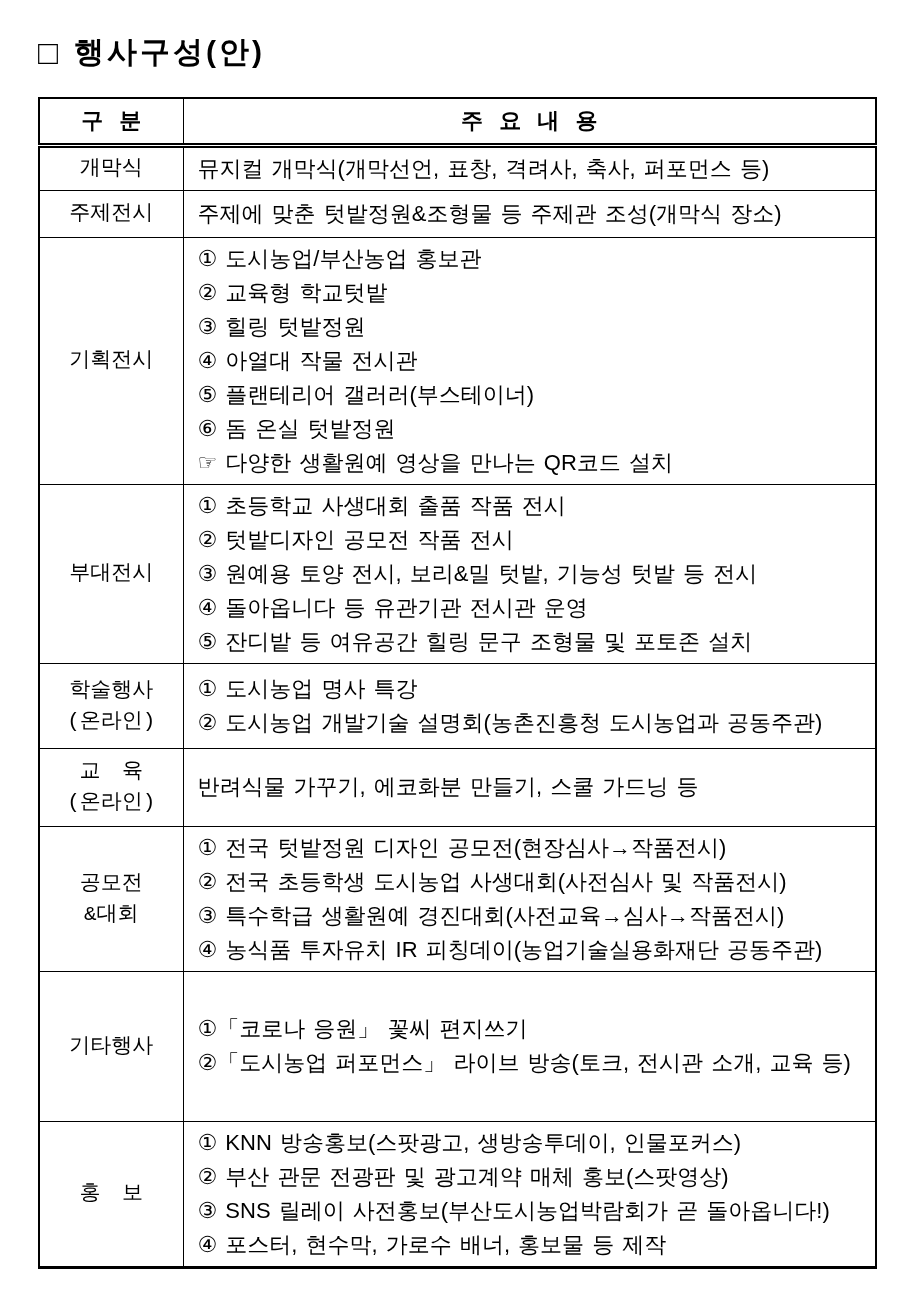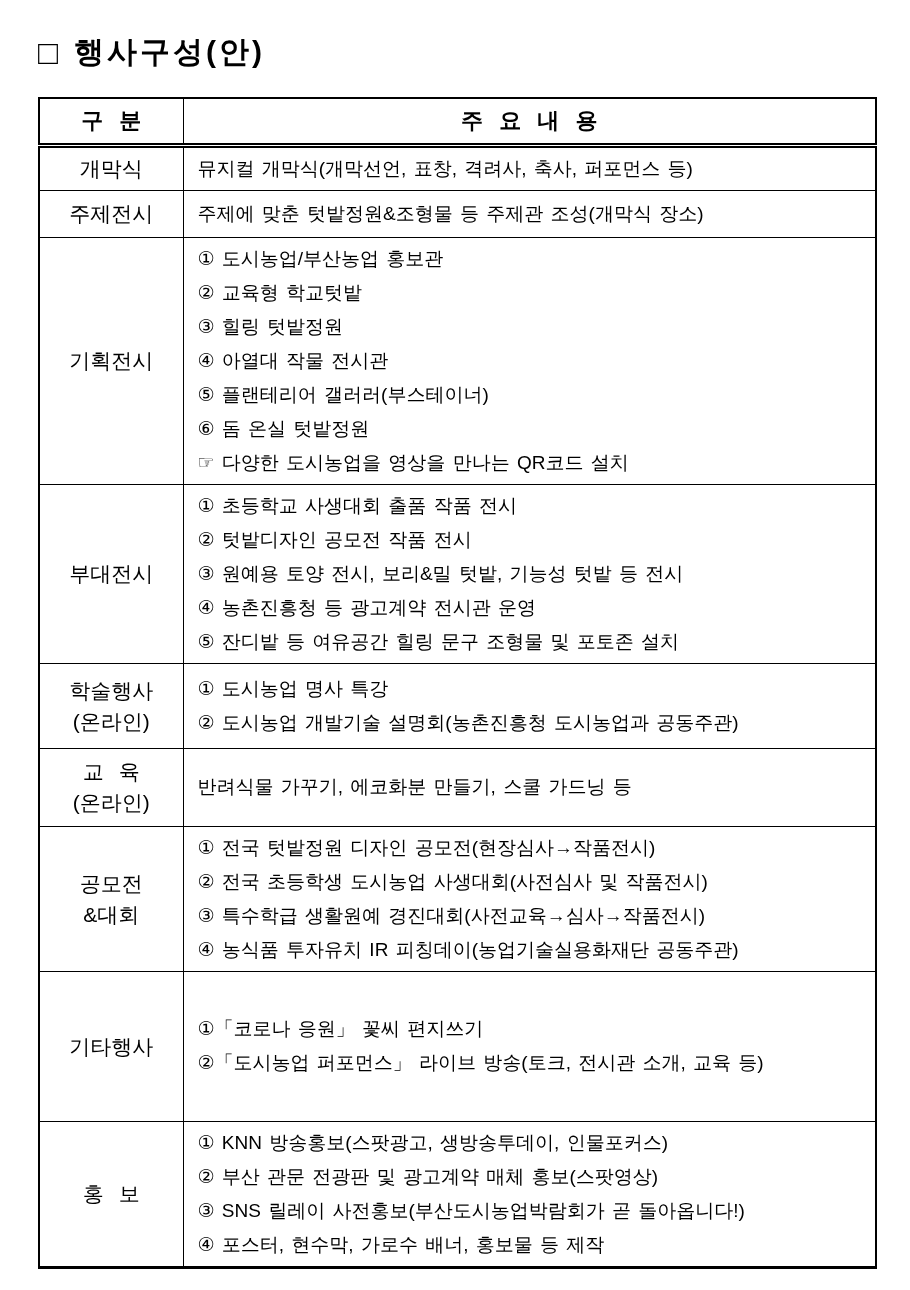--- a/index.html
+++ b/index.html
@@ -67,23 +67,24 @@
   tbody tr:nth-child(9)  { height: 80px; }
   tbody tr:nth-child(10) { height: 149px; }
   tbody th.cat {
     font-size: 21px;
     font-weight: normal;
     text-align: center;
     vertical-align: middle;
     line-height: 31px;
     word-spacing: 9px;
     padding: 2px 4px;
+    font-family: Liberation Mono, monospace;
   }
   tbody td.content {
-    font-size: 19px;
+    font-size: 22px;
     vertical-align: middle;
     padding: 4px 8px 4px 14px;
     line-height: 34px;
     word-spacing: 2px;
   }
   td.content .line {
     white-space: nowrap;
   }
 </style>
 </head>
@@ -128,32 +129,32 @@
           <th class="cat">
             <div>기획전시</div>
           </th>
           <td class="content">
             <div class="line">① 도시농업/부산농업 홍보관</div>
             <div class="line">② 교육형 학교텃밭</div>
             <div class="line">③ 힐링 텃밭정원</div>
             <div class="line">④ 아열대 작물 전시관</div>
             <div class="line">⑤ 플랜테리어 갤러러(부스테이너)</div>
             <div class="line">⑥ 돔 온실 텃밭정원</div>
-            <div class="line">☞ 다양한 도시농업을 영상을 만나는 QR코드 설치</div>
+            <div class="line">☞ 다양한 생활원예 영상을 만나는 QR코드 설치</div>
           </td>
         </tr>
         <tr>
           <th class="cat">
             <div>부대전시</div>
           </th>
           <td class="content">
             <div class="line">① 초등학교 사생대회 출품 작품 전시</div>
             <div class="line">② 텃밭디자인 공모전 작품 전시</div>
             <div class="line">③ 원예용 토양 전시, 보리&amp;밀 텃밭, 기능성 텃밭 등 전시</div>
-            <div class="line">④ 농촌진흥청 등 광고계약 전시관 운영</div>
+            <div class="line">④ 돌아옵니다 등 유관기관 전시관 운영</div>
             <div class="line">⑤ 잔디밭 등 여유공간 힐링 문구 조형물 및 포토존 설치</div>
           </td>
         </tr>
         <tr>
           <th class="cat">
             <div>학술행사</div>
             <div>(온라인)</div>
           </th>
           <td class="content">
             <div class="line">① 도시농업 명사 특강</div>

